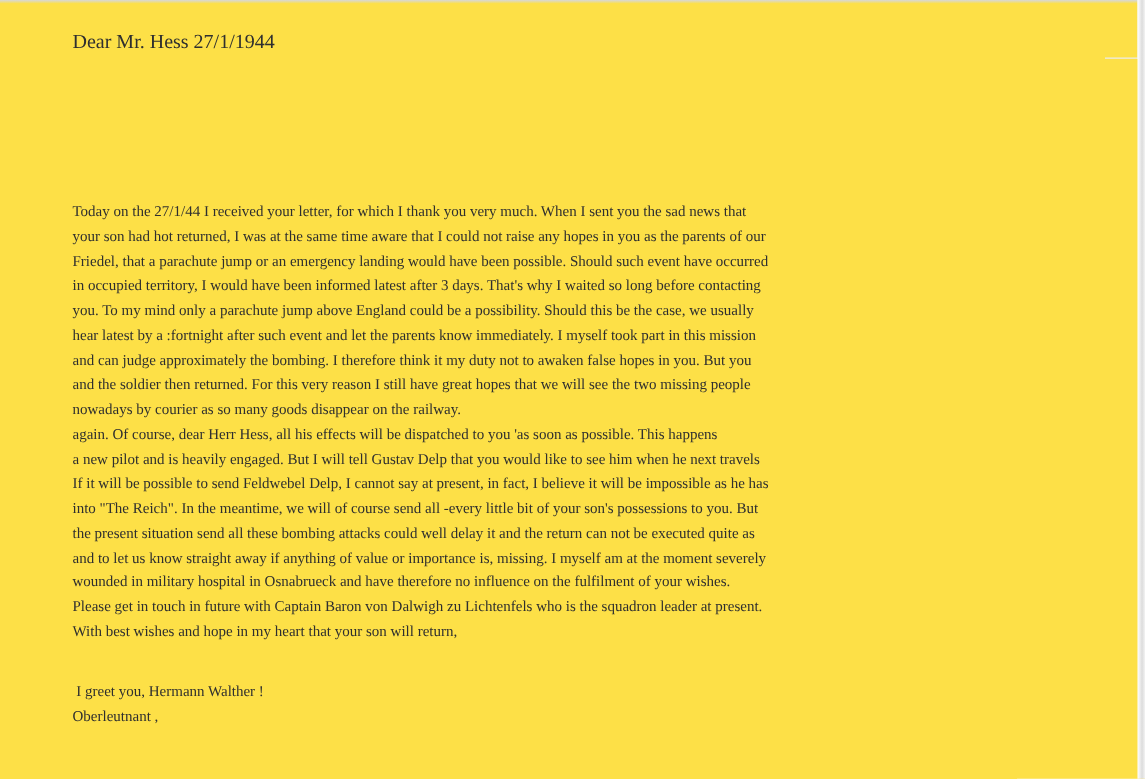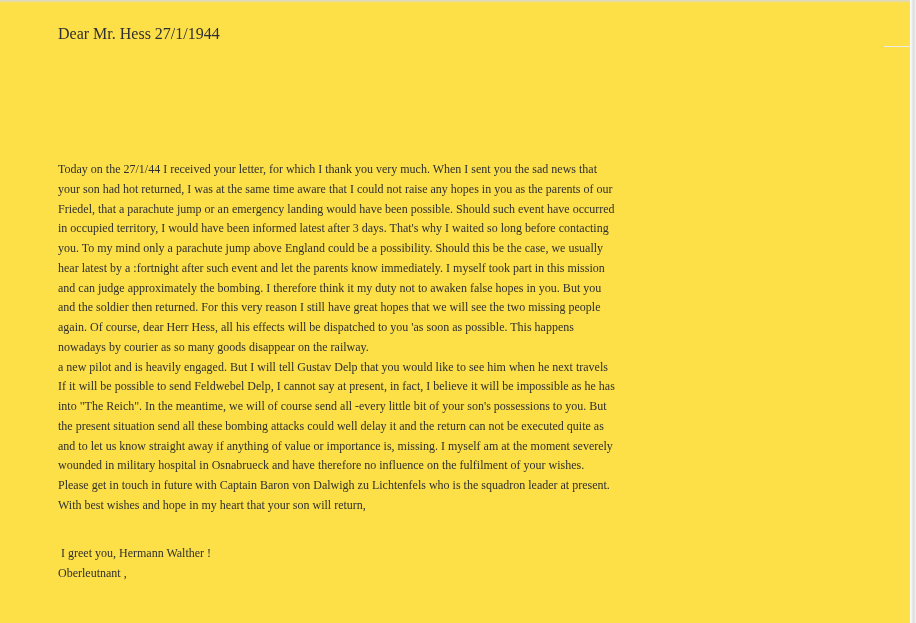--- a/index.html
+++ b/index.html
@@ -86,22 +86,22 @@
 
   <div class="body-text">
     <span class="body-line">Today on the 27/1/44 I received your letter, for which I thank you very much. When I sent you the sad news that</span>
     <span class="body-line">your son had hot returned, I was at the same time aware that I could not raise any hopes in you as the parents of our</span>
     <span class="body-line">Friedel, that a parachute jump or an emergency landing would have been possible. Should such event have occurred</span>
     <span class="body-line">in occupied territory, I would have been informed latest after 3 days. That's why I waited so long before contacting</span>
     <span class="body-line">you. To my mind only a parachute jump above England could be a possibility. Should this be the case, we usually</span>
     <span class="body-line">hear latest by a :fortnight after such event and let the parents know immediately. I myself took part in this mission</span>
     <span class="body-line">and can judge approximately the bombing. I therefore think it my duty not to awaken false hopes in you. But you</span>
     <span class="body-line">and the soldier then returned. For this very reason I still have great hopes that we will see the two missing people</span>
+    <span class="body-line">nowadays by courier as so many goods disappear on the railway.</span>
     <span class="body-line">again. Of course, dear Herr Hess, all his effects will be dispatched to you 'as soon as possible. This happens</span>
-    <span class="body-line">nowadays by courier as so many goods disappear on the railway.</span>
     <span class="body-line">a new pilot and is heavily engaged. But I will tell Gustav Delp that you would like to see him when he next travels</span>
     <span class="body-line">If it will be possible to send Feldwebel Delp, I cannot say at present, in fact, I believe it will be impossible as he has</span>
     <span class="body-line">into "The Reich". In the meantime, we will of course send all -every little bit of your son's possessions to you. But</span>
     <span class="body-line">the present situation send all these bombing attacks could well delay it and the return can not be executed quite as</span>
     <span class="body-line">and to let us know straight away if anything of value or importance is, missing. I myself am at the moment severely</span>
     <span class="body-line">wounded in military hospital in Osnabrueck and have therefore no influence on the fulfilment of your wishes.</span>
     <span class="body-line">Please get in touch in future with Captain Baron von Dalwigh zu Lichtenfels who is the squadron leader at present.</span>
     <span class="body-line">With best wishes and hope in my heart that your son will return,</span>
   </div>
 

